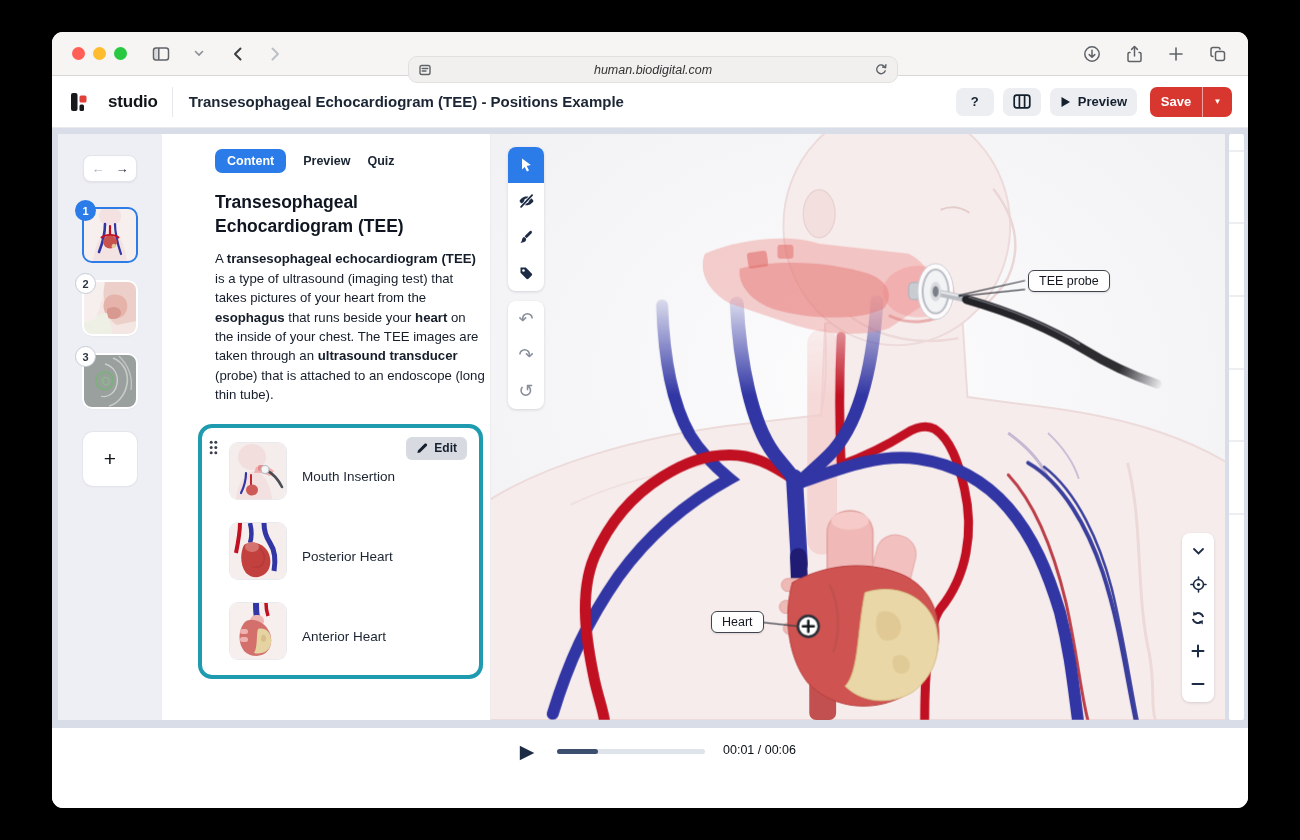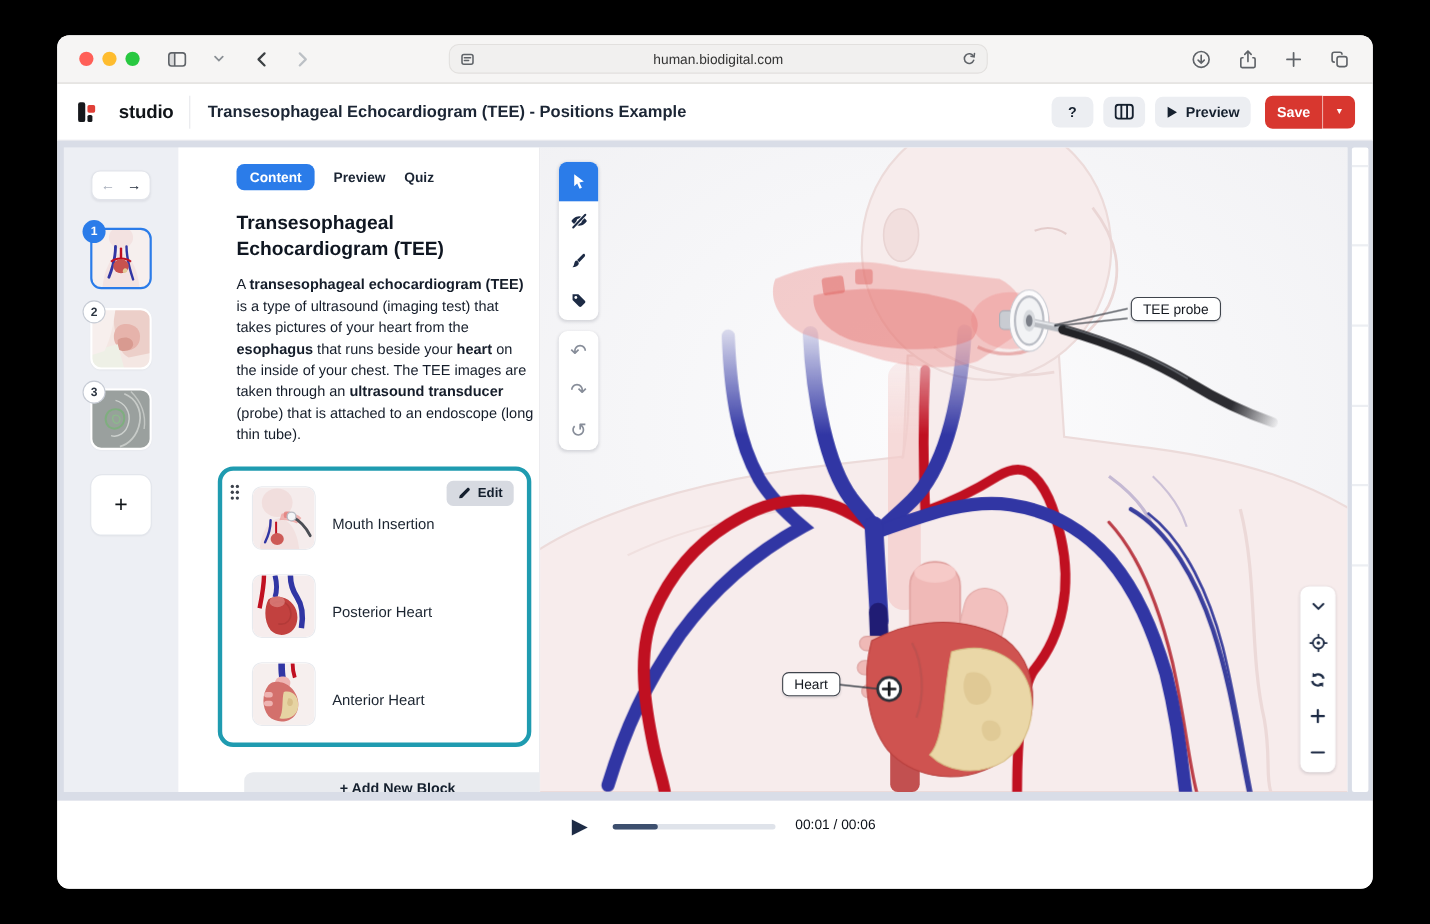--- a/index.html
+++ b/index.html
@@ -6,21 +6,21 @@
   html,body { width:1300px; height:840px; background:#000; font-family:"Liberation Sans",sans-serif; overflow:hidden; }
   .stage { position:relative; width:1300px; height:840px; background:#000; }
   .window { position:absolute; left:52px; top:32px; width:1196px; height:776px; background:#fff; border-radius:11px; overflow:hidden; box-shadow:0 18px 60px rgba(0,0,0,.6); display:flex; flex-direction:column; }
 
   
   .chrome { height:44px; background:#f6f5f4; border-bottom:1px solid #d9d7d5; display:flex; align-items:center; position:relative; flex:0 0 44px; }
   .lights { display:flex; gap:8px; margin-left:20px; }
   .light { width:13px; height:13px; border-radius:50%; }
   .chrome-icons { display:flex; align-items:center; gap:14px; margin-left:22px; color:#5f6368; }
   .cbtn { display:flex; align-items:center; justify-content:center; width:24px; height:24px; border-radius:5px; }
-  .urlbar { position:absolute; left:356px; top:8px; width:490px; height:27px; background:#f1f0ef; border:1px solid #e2e0de; border-radius:9px; display:flex; align-items:center; padding:0 9px; }
+  .urlbar { position:absolute; left:356px; top:24px; width:490px; height:27px; background:#f1f0ef; border:1px solid #e2e0de; border-radius:9px; display:flex; align-items:center; padding:0 9px;font-style:italic; }
   .urlbar .url { flex:1; text-align:center; font-size:12.5px; color:#333; }
   .chrome-right { position:absolute; right:18px; top:0; height:44px; display:flex; align-items:center; gap:18px; color:#5f6368; }
 
   
   .appbar { height:52px; background:#fff; border-bottom:1px solid #e7e9ed; display:flex; align-items:center; padding:0 16px; flex:0 0 52px; }
   .logo { display:flex; align-items:center; gap:19px; }
   .logo-text { font-size:17px; font-weight:700; color:#101418; letter-spacing:-.2px; }
   .appbar-divider { width:1px; height:30px; background:#e6e8ec; margin:0 16px 0 14px; }
   .doc-title { font-size:15px; font-weight:700; color:#1b2534; }
   .appbar-right { margin-left:auto; display:flex; align-items:center; gap:9px; }
@@ -328,21 +328,20 @@
                   <path d="M28 26 C36 24 42 30 41 40 C40 48 32 52 24 50 C28 44 26 32 28 26Z" fill="#e6d3a2"></path>
                   <path d="M32 32 C35 31 37 34 36 37 C35 40 31 39 31 36Z" fill="#d8bf8a"></path>
                   <rect x="10" y="26" width="8" height="5" rx="2.5" fill="#eeb3b1"></rect>
                   <rect x="10" y="34" width="8" height="5" rx="2.5" fill="#eeb3b1"></rect>
                 </svg>
           </span>
           <span class="blk-label">Anterior Heart</span>
         </div>
       </div>
 
-      <button class="add-block">+ Add New Block</button>
     </div>
 
     <div class="viewer">
       <svg class="scene" viewBox="0 0 738 588" preserveAspectRatio="none">
         <defs>
           <radialGradient id="bgGrad" cx="50%" cy="42%" r="75%">
             <stop offset="0" stop-color="#fcfcfd"></stop>
                 <stop offset="1" stop-color="#f0f0f3"></stop>
           </radialGradient>
           <linearGradient id="gFade" x1="0" y1="150" x2="0" y2="262" gradientUnits="userSpaceOnUse">

